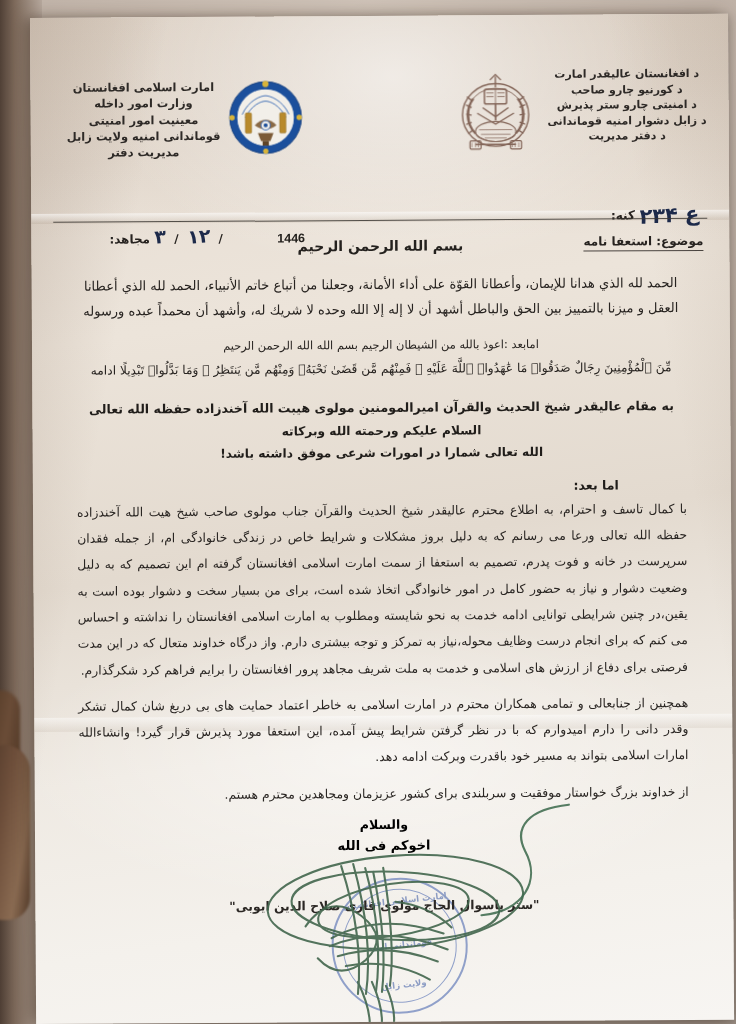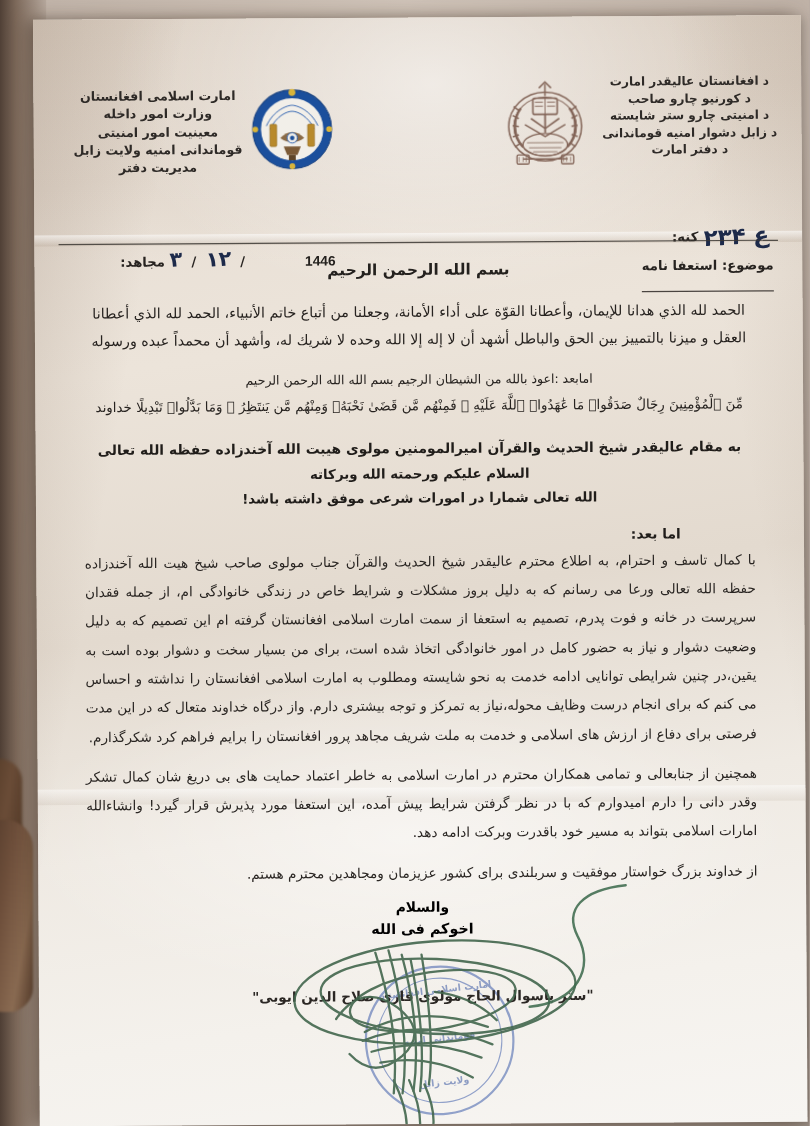--- a/index.html
+++ b/index.html
@@ -79,21 +79,21 @@
 
   
   #ref-block{position:absolute;right:26px;top:138px;text-align:right;line-height:1.5;}
   .ref-row{font-size:12px;font-weight:bold;color:#272320;white-space:nowrap;}
   .handwr{
     font-family:"DejaVu Sans","Liberation Sans",sans-serif;
     color:#1d2a4a;font-size:21px;font-weight:bold;letter-spacing:-1px;
     display:inline-block;transform:rotate(-3deg) skewX(-6deg);
     margin-right:4px;vertical-align:-3px;
   }
-  .underl{border-bottom:1px solid #4a4440;padding-bottom:14px;margin-left:28px;}
+  .underl{border-bottom:1px solid #4a4440;padding-bottom:0px;margin-left:28px;}
   #date-block{position:absolute;left:78px;top:160px;white-space:nowrap;
     font-size:12px;font-weight:bold;color:#272320;}
   .hw-date{
     color:#1d2a4a;font-size:19px;font-weight:bold;
     display:inline-block;transform:rotate(-4deg);letter-spacing:-1px;
   }
   .year{font-size:12.5px;font-weight:bold;color:#23201d;
     font-family:"Liberation Sans",sans-serif;margin-left:46px;}
 
   #rule{position:absolute;left:22px;top:204px;width:654px;height:0;
@@ -168,23 +168,23 @@
 <div id="paper">
   <div id="crease1"></div>
   <div id="crease2"></div>
 
   <div id="header">
 
     <div class="hdr-block" id="hdr-right">
       <div class="hdr-lines">
         <div>د افغانستان عالیقدر امارت</div>
         <div>د کورنیو چارو صاحب</div>
-        <div>د امنیتی چارو ستر شایسته</div>
+        <div>د امنیتی چارو ستر پذیرش</div>
         <div>د زابل دشوار امنیه قوماندانی</div>
-        <div>د دفتر امارت</div>
+        <div>د دفتر مدیریت</div>
       </div>
       <div class="emblem-nat blur">
         <svg viewBox="0 0 100 100" width="92" height="92">
           <g fill="none" stroke="#6d4a3c" stroke-width="1.5">
             <ellipse cx="50" cy="52" rx="36" ry="34"></ellipse>
             <ellipse cx="50" cy="52" rx="31" ry="29" stroke-width="1"></ellipse>
             <path d="M50 22 L50 10 M44 14 L50 8 L56 14"></path>
             <path d="M26 34 C18 44 18 62 28 72" stroke-width="2.4"></path>
             <path d="M74 34 C82 44 82 62 72 72" stroke-width="2.4"></path>
             <path d="M24 36 l-5 -4 M24 44 l-6 -3 M24 52 l-6 -1 M24 60 l-6 2 M26 68 l-6 4"></path>
@@ -273,21 +273,21 @@
 
   <div id="content">
 
     <div class="basmala">بسم الله الرحمن الرحیم</div>
 
     <div class="arabic-p">الحمد لله الذي هدانا للإيمان، وأعطانا القوّة على أداء الأمانة، وجعلنا من أتباع خاتم الأنبياء، الحمد لله الذي أعطانا العقل و ميزنا بالتمييز بين الحق والباطل أشهد أن لا إله إلا الله وحده لا شريك له، وأشهد أن محمداً عبده ورسوله</div>
 
     <div class="verse verse-sm">امابعد :اعوذ بالله من الشيطان الرجيم بسم الله الله الرحمن الرحيم</div>
     <div class="verse">
       <span>مِّنَ ٱلْمُؤْمِنِينَ رِجَالٌ صَدَقُوا۟ مَا عَٰهَدُوا۟ ٱللَّهَ عَلَيْهِ ۖ فَمِنْهُم مَّن قَضَىٰ نَحْبَهُۥ وَمِنْهُم مَّن يَنتَظِرُ ۖ وَمَا بَدَّلُوا۟ تَبْدِيلًا</span>
-      <span>خداوند</span>
+      <span>ادامه</span>
     </div>
 
     <div class="salutation">
       <div class="l1">به مقام عالیقدر شیخ الحدیث والقرآن امیرالمومنین مولوی هیبت الله آخندزاده حفظه الله تعالی</div>
       <div class="l2">السلام علیکم ورحمته الله وبرکاته</div>
       <div class="l3">الله تعالی شمارا در امورات شرعی موفق داشته باشد!</div>
     </div>
 
     <div class="amabad">اما بعد:</div>
 

